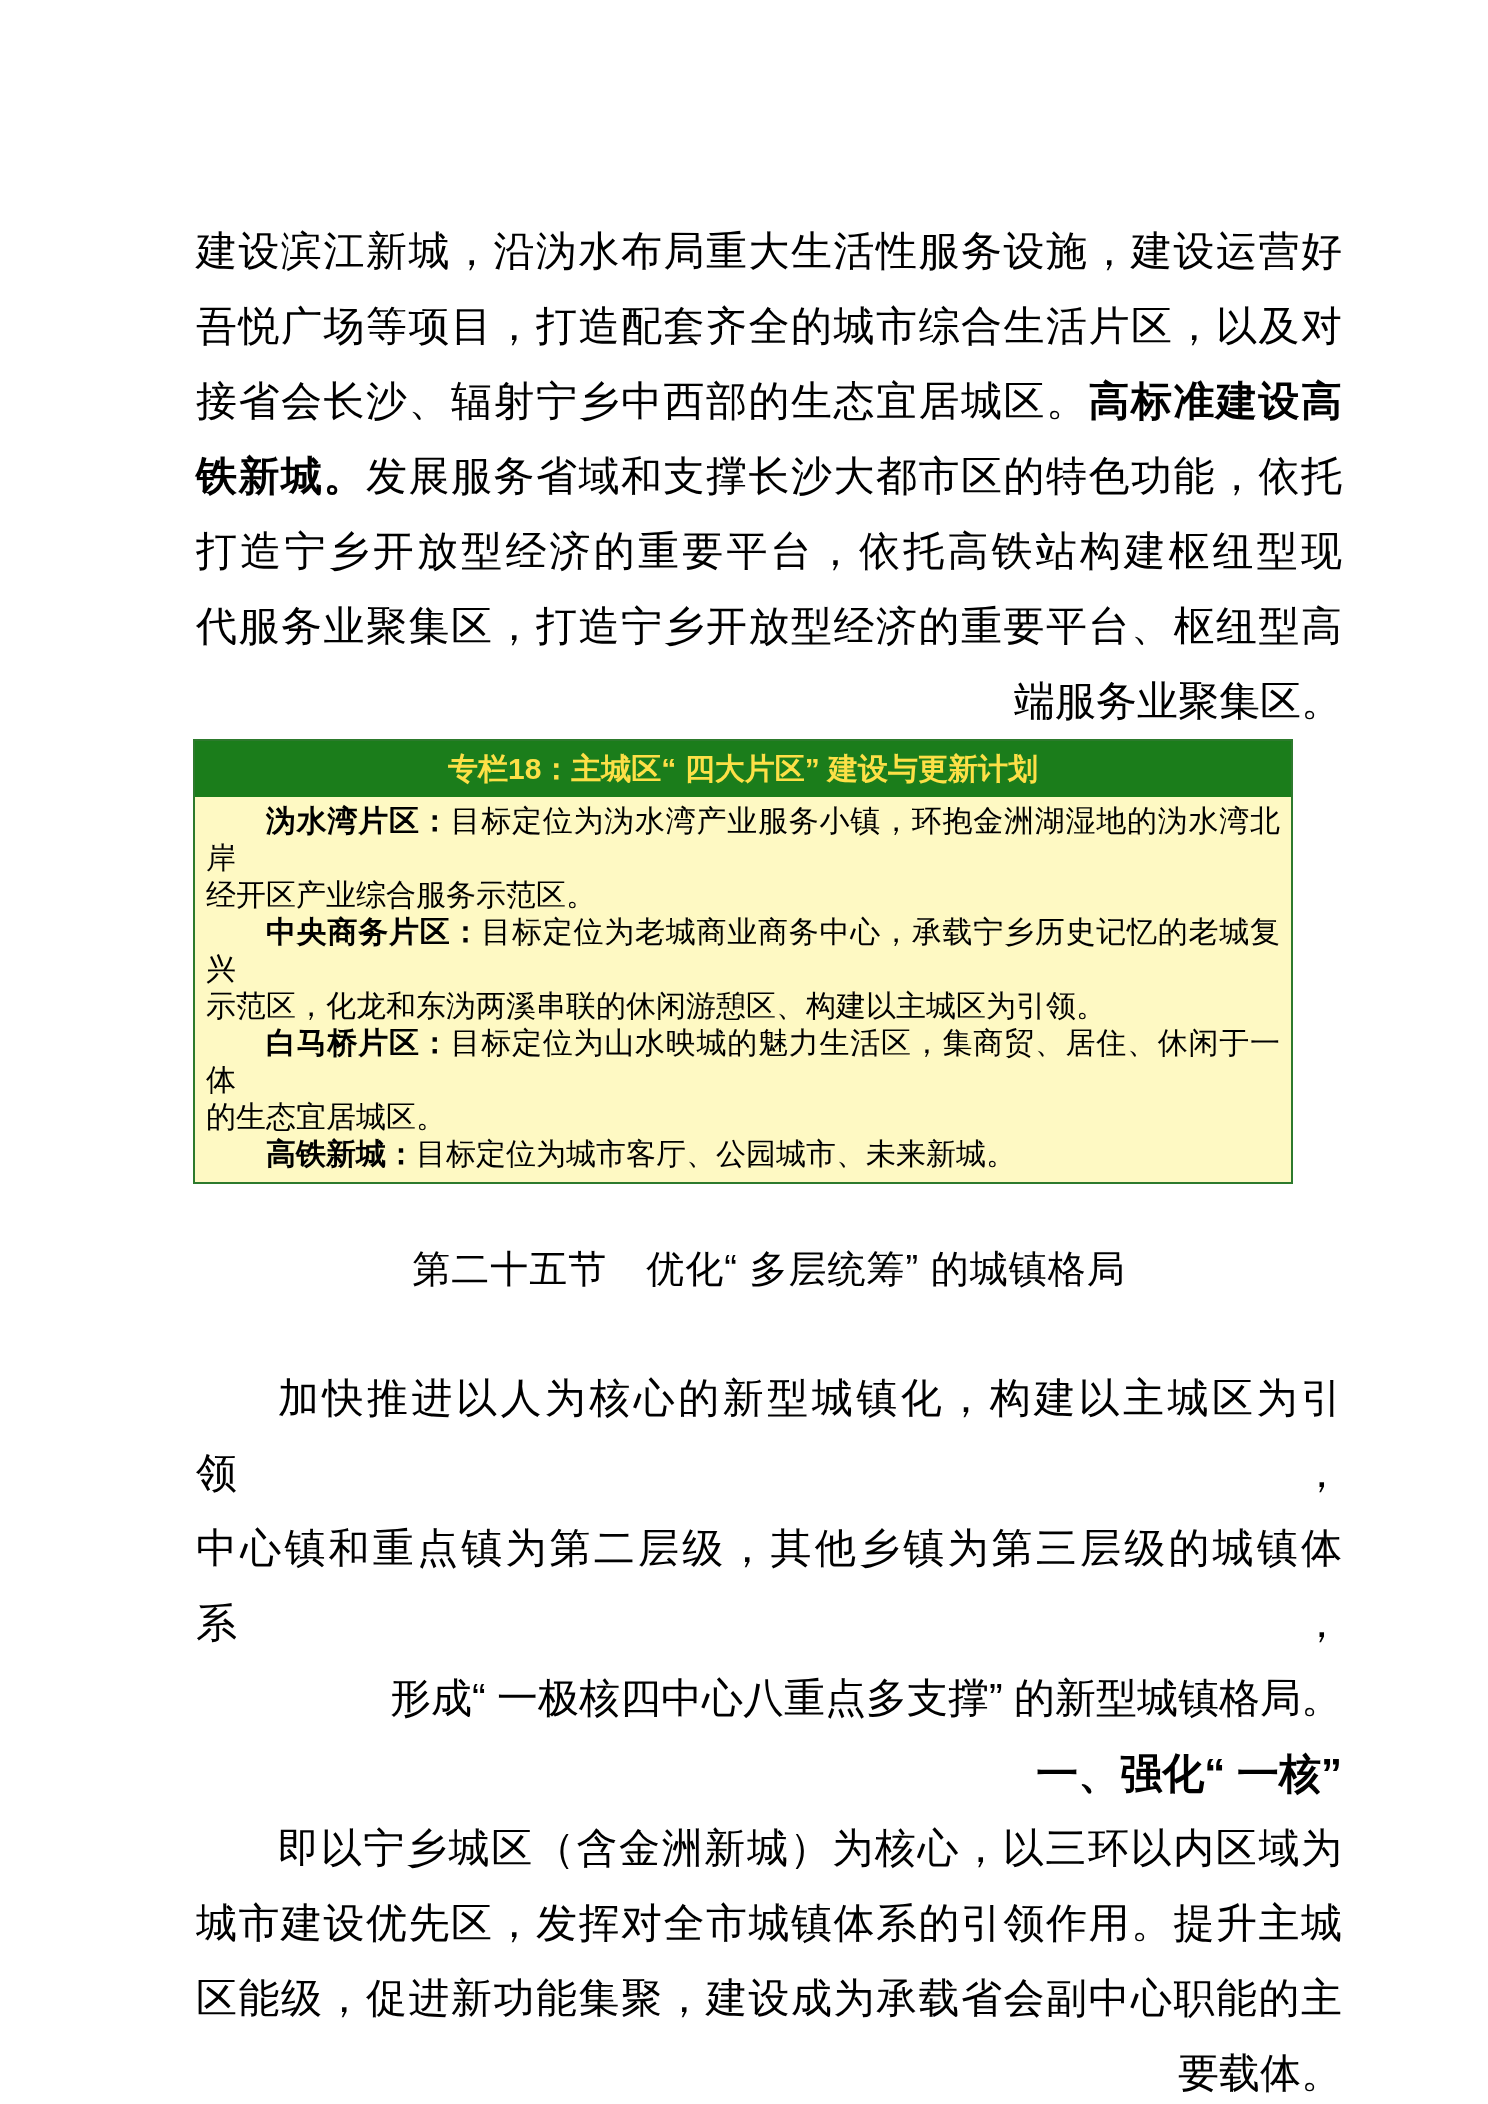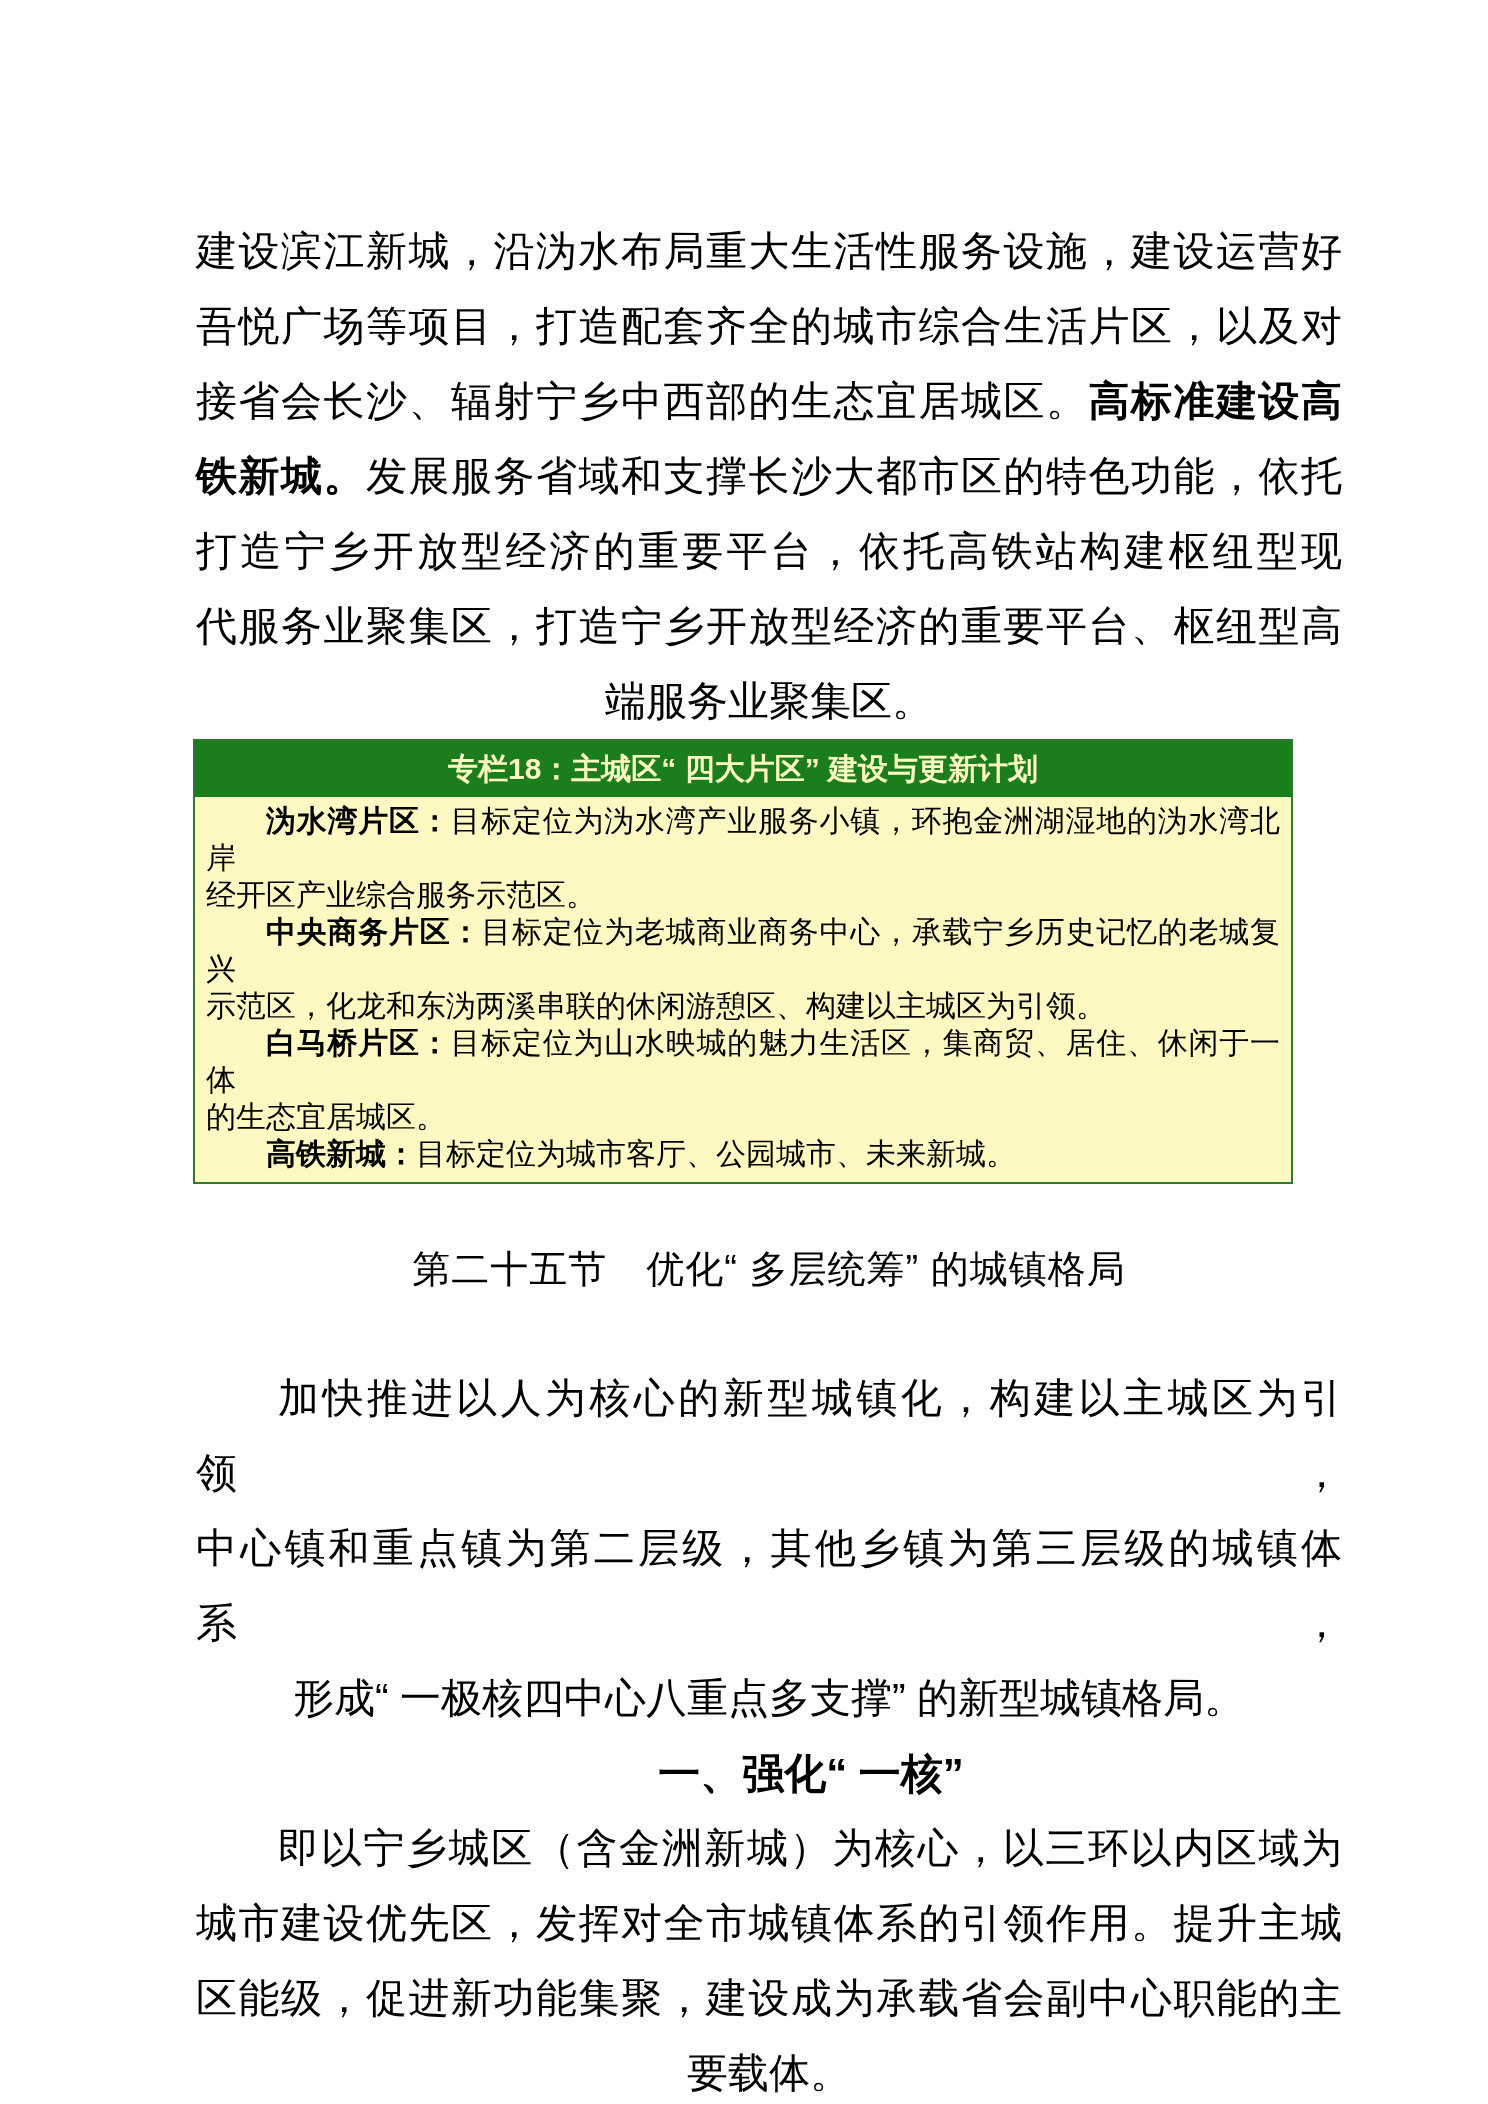--- a/index.html
+++ b/index.html
@@ -15,21 +15,21 @@
   .content {
     margin-left: 196px;
     width: 1146px;
     padding-top: 214px;
   }
   
   .textblock .line {
     font-size: 41px;
     line-height: 75px;
     white-space: nowrap;
-    text-align: center;
+    text-align: right;
   }
   .textblock .line.full {
     white-space: normal;
     text-align: justify;
     text-align-last: justify;
   }
   .textblock .line.indent { text-indent: 2em; }
   .textblock .line.sub {
     font-weight: bold;
     font-size: 42px;
@@ -38,21 +38,21 @@
 
   
   .panel {
     width: 1096px;
     margin-left: -3px;
     margin-top: 0px;
     border: 2px solid #2d7a2d;
   }
   .panel-title {
     background: #1b7d1b;
-    color: #fef9c3;
+    color: #fde047;
     text-align: center;
     height: 56px;
     line-height: 56px;
     font-size: 30px;
     font-weight: 600;
   }
   .panel-body {
     background: #fef9c3;
     padding: 5px 11px 10px 11px;
   }

